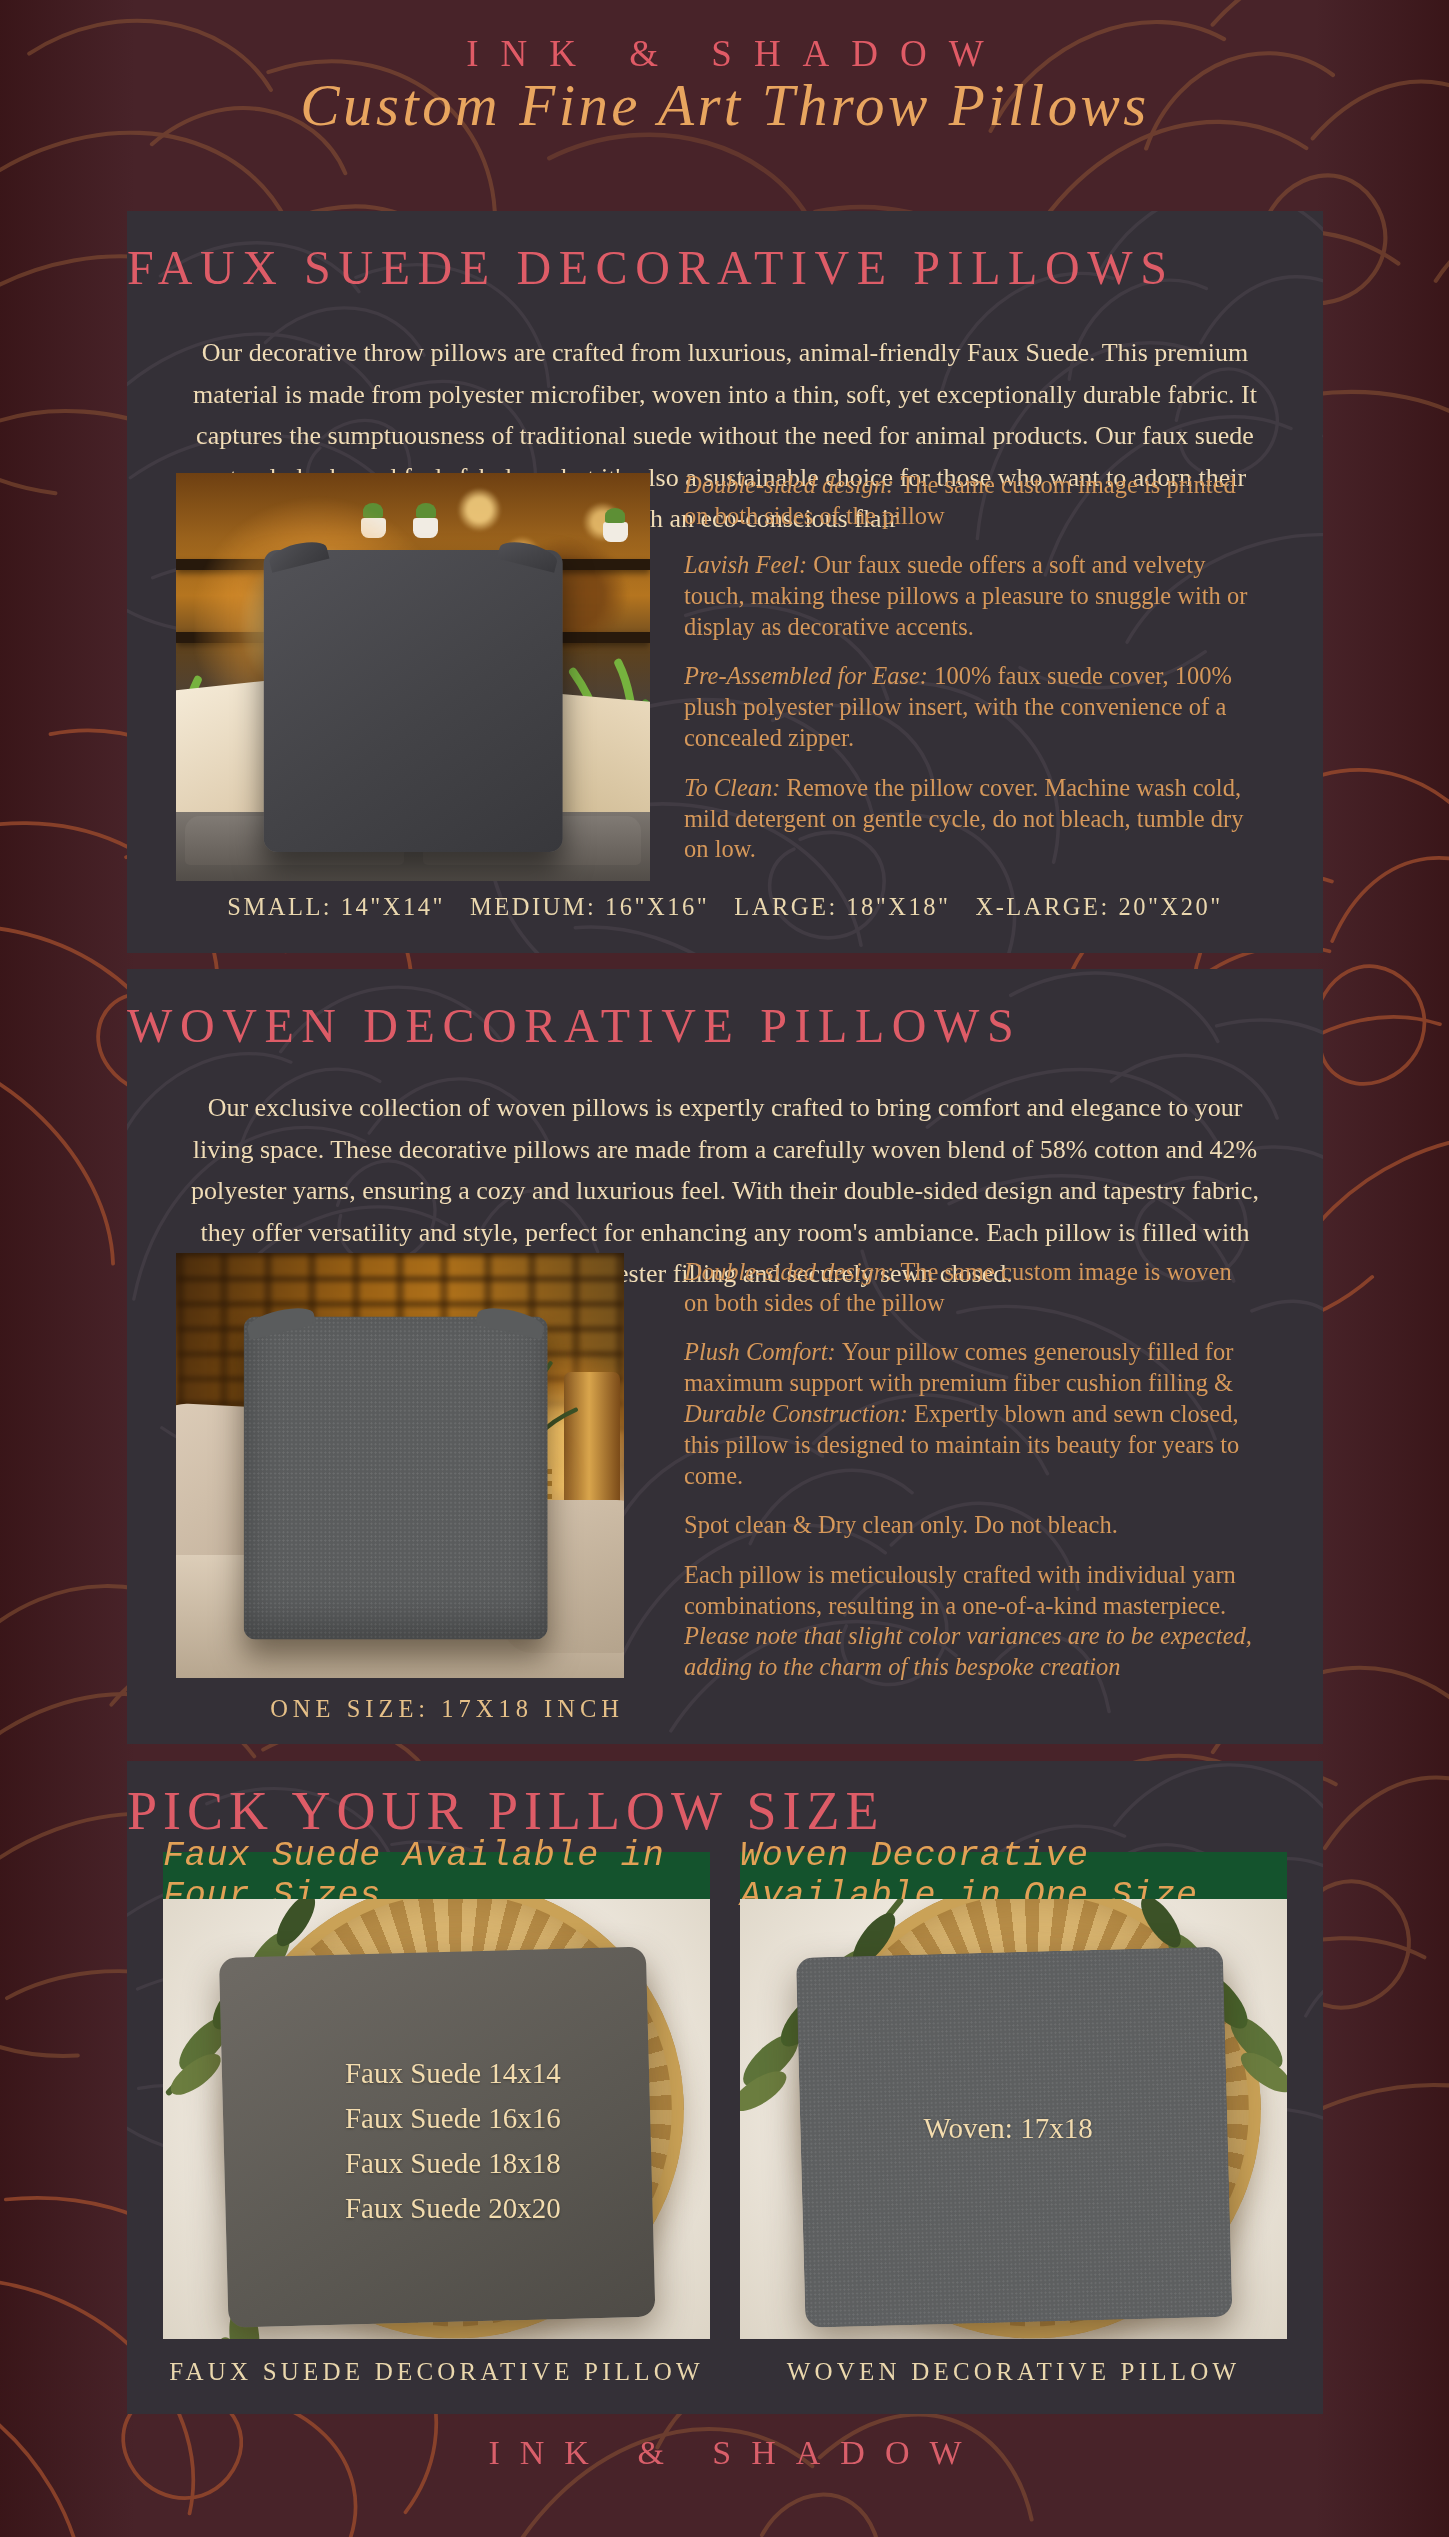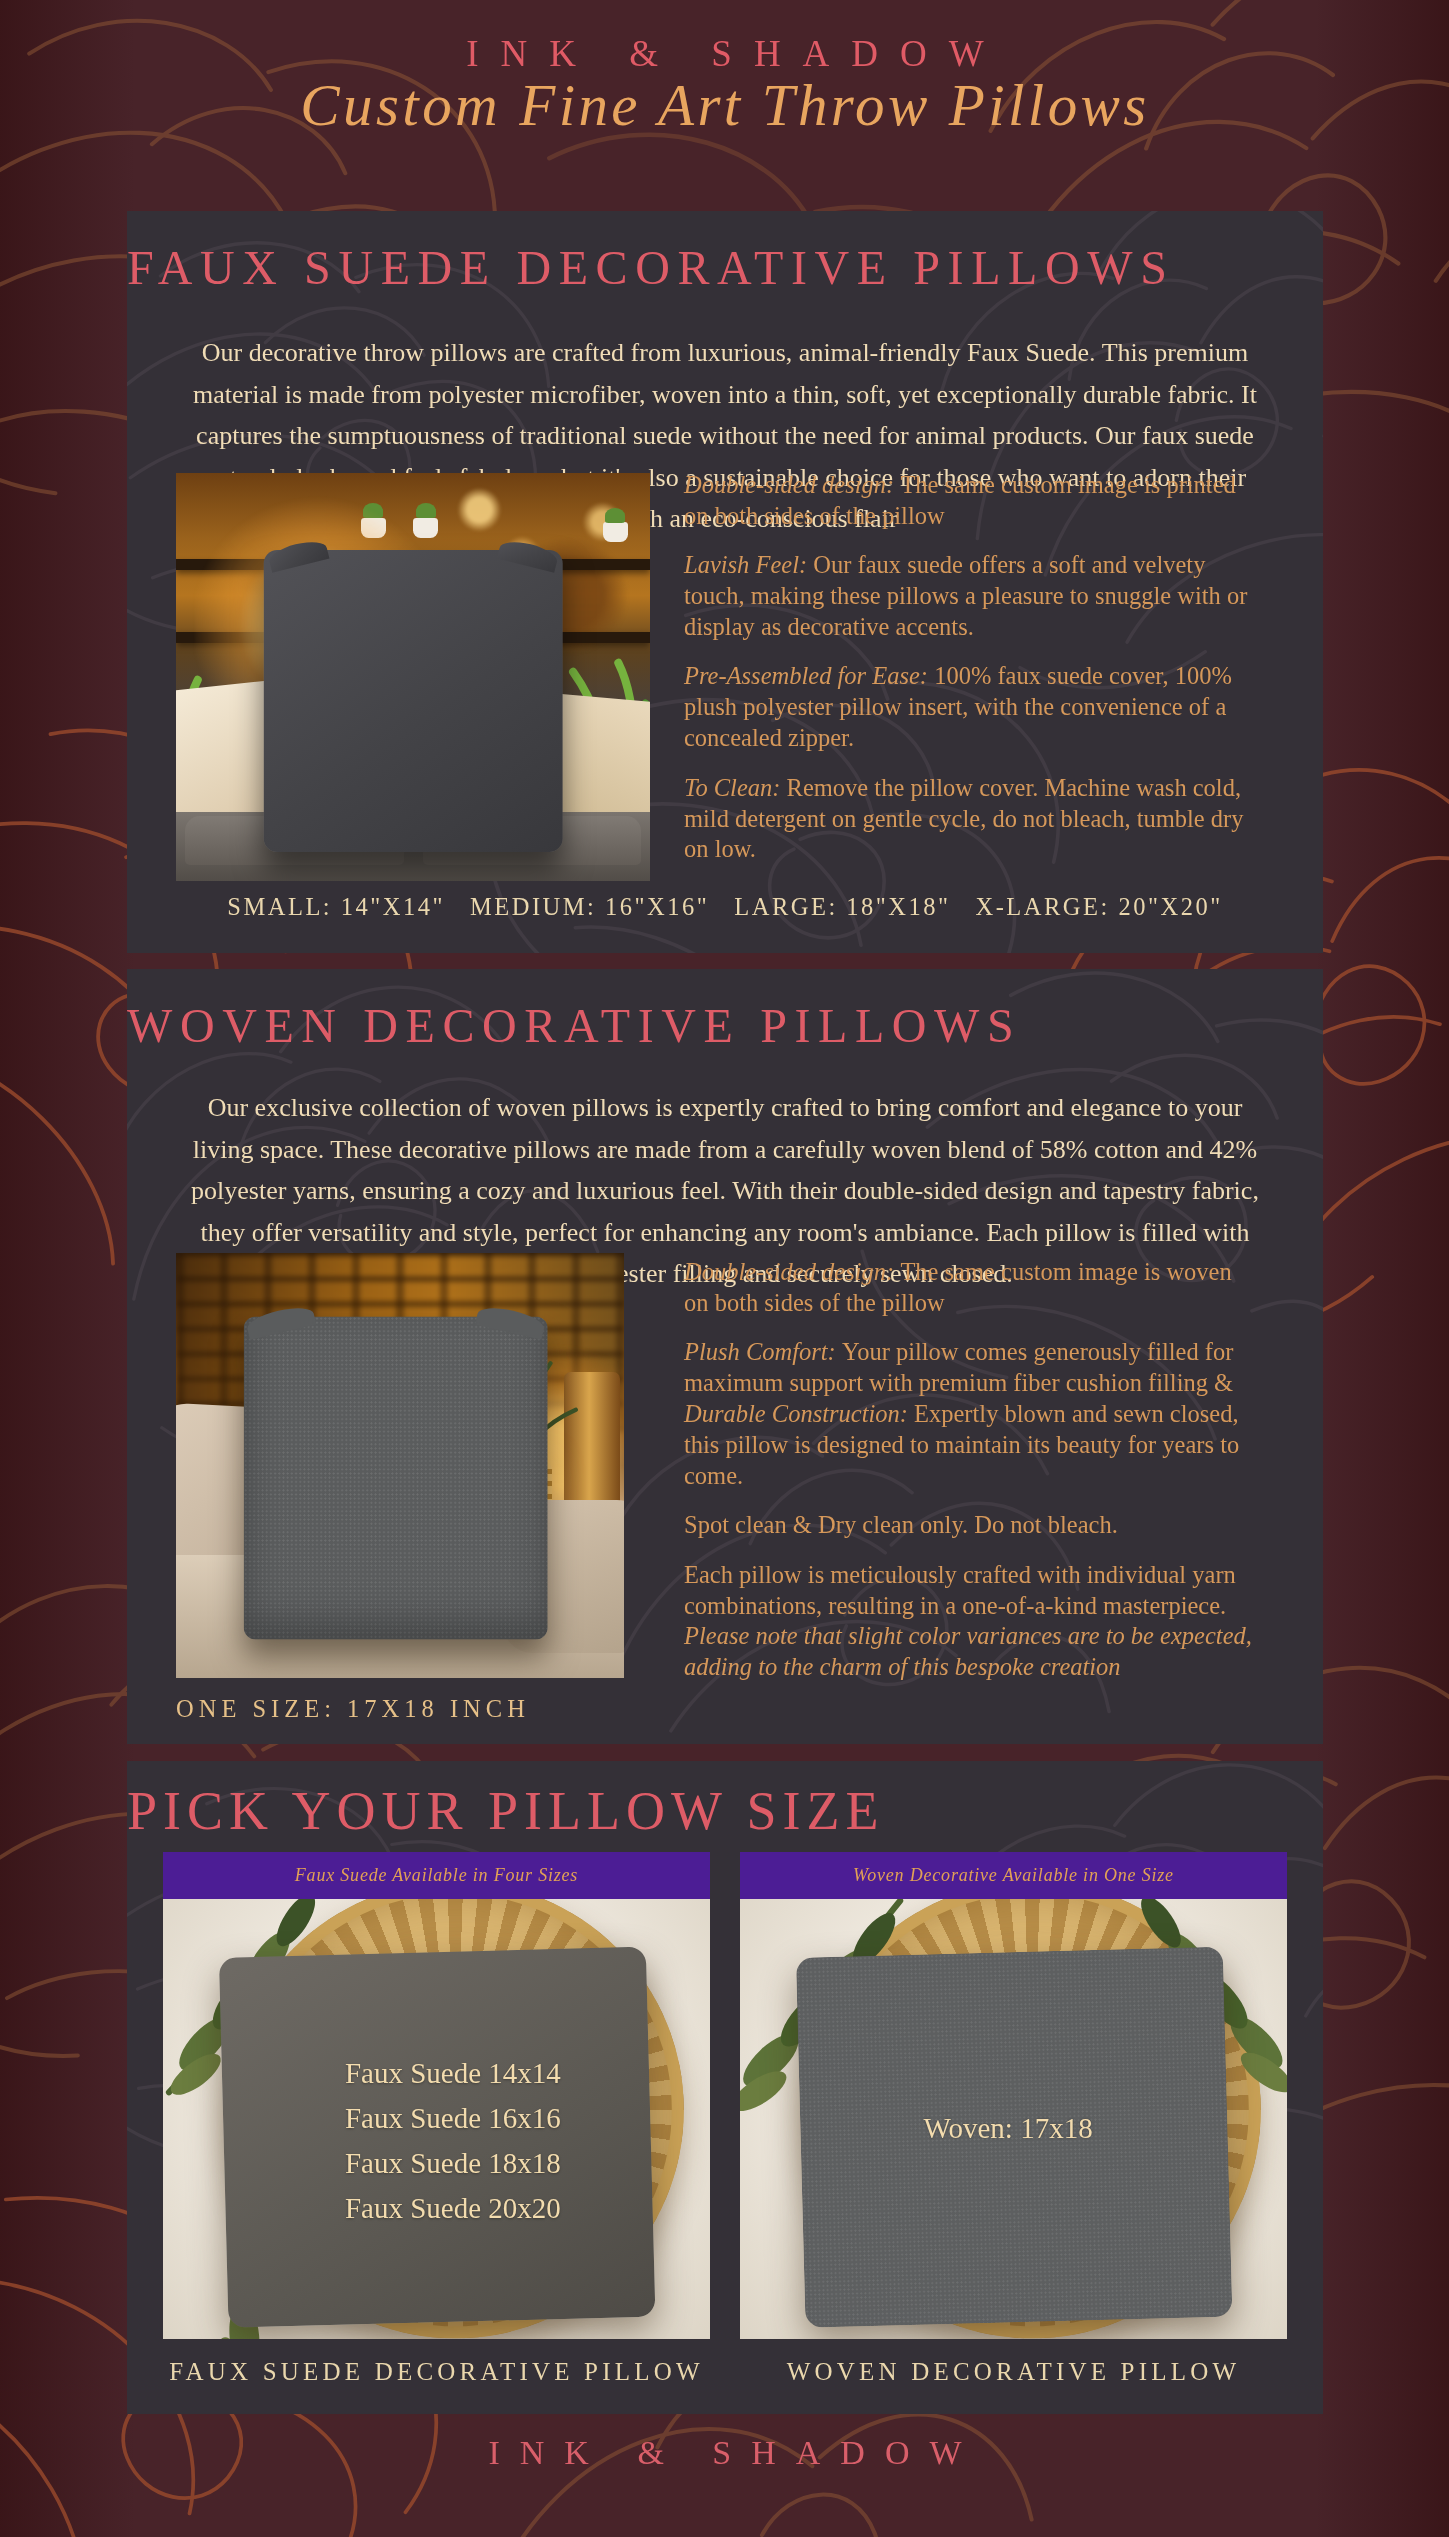--- a/index.html
+++ b/index.html
@@ -50,21 +50,21 @@
     font-size:24.5px;line-height:1.26;color:#d6985a;z-index:3;
   }
   #panel2 .features{top:288px;}
   .it{font-style:italic;}
 
   .sizesrow{
     position:absolute;left:0;right:0;top:682px;display:flex;justify-content:center;gap:25px;
     font-size:24.5px;letter-spacing:2.5px;color:#ead7ae;z-index:3;white-space:nowrap;
   }
   .onesize{
-    position:absolute;left:49px;top:726px;width:448px;text-align:left;
+    position:absolute;left:49px;top:726px;width:448px;text-align:right;
     font-size:24.5px;letter-spacing:5px;color:#e6c astonish88;color:#e6c088;z-index:3;
   }
 
   
   .photo{position:absolute;overflow:hidden;background:#222;z-index:3;}
   #photo1{left:49px;top:262px;width:474px;height:408px;}
   #photo2{left:49px;top:284px;width:448px;height:425px;}
 
   
   .p1-bg{position:absolute;inset:0;background:
@@ -123,22 +123,22 @@
     background-image:radial-gradient(rgba(255,255,255,.10) 0.8px, transparent 1.2px);
     background-size:4.2px 4.2px;
     box-shadow:0 17px 30px rgba(30,20,5,.5), inset 0 -17px 34px rgba(0,0,0,.25);}
   .pillow-main2::before,.pillow-main2::after{content:"";position:absolute;top:-6px;width:68px;height:22px;background:#5a5c5d;border-radius:50% 50% 0 0;}
   .pillow-main2::before{left:3.4px;transform:rotate(-13deg);}
   .pillow-main2::after{right:3.4px;transform:rotate(13deg);}
 
   
   .cols{position:absolute;left:36px;right:36px;top:91px;display:flex;gap:30px;z-index:3;}
   .col{flex:1;min-width:0;}
-  .banner{height:47px;background:#4c1d95;display:flex;align-items:center;justify-content:center;
-    font-style:italic;font-size:18px;letter-spacing:0.8px;color:#e2a156;}
+  .banner{height:47px;background:#14532d;display:flex;align-items:center;justify-content:center;
+    font-style:italic;font-size:35px;letter-spacing:0.8px;color:#e2a156;font-family:Liberation Mono, monospace;}
   .photo3{position:relative;height:440px;overflow:hidden;background:
     radial-gradient(circle at 50% 45%, #efe9df 0 55%, #ddd5c6 100%);}
   .wicker{position:absolute;left:50%;top:50%;width:457px;height:457px;border-radius:50%;
     transform:translate(-46%,-52%);
     background:repeating-conic-gradient(from 10deg,#dcb873 0deg 4deg,#b98f4a 4deg 8deg);
     box-shadow:inset 0 0 0 12px #caa257, inset 0 0 59px rgba(120,80,20,.55), 0 13.5px 29px rgba(90,60,20,.3);}
   .wicker::after{content:"";position:absolute;inset:80px;border-radius:50%;
     background:repeating-conic-gradient(from 0deg,#e6c98c 0 6deg,#c9a258 6deg 12deg);
     box-shadow:inset 0 0 34px rgba(110,75,20,.5);}
   .leaves{position:absolute;}

